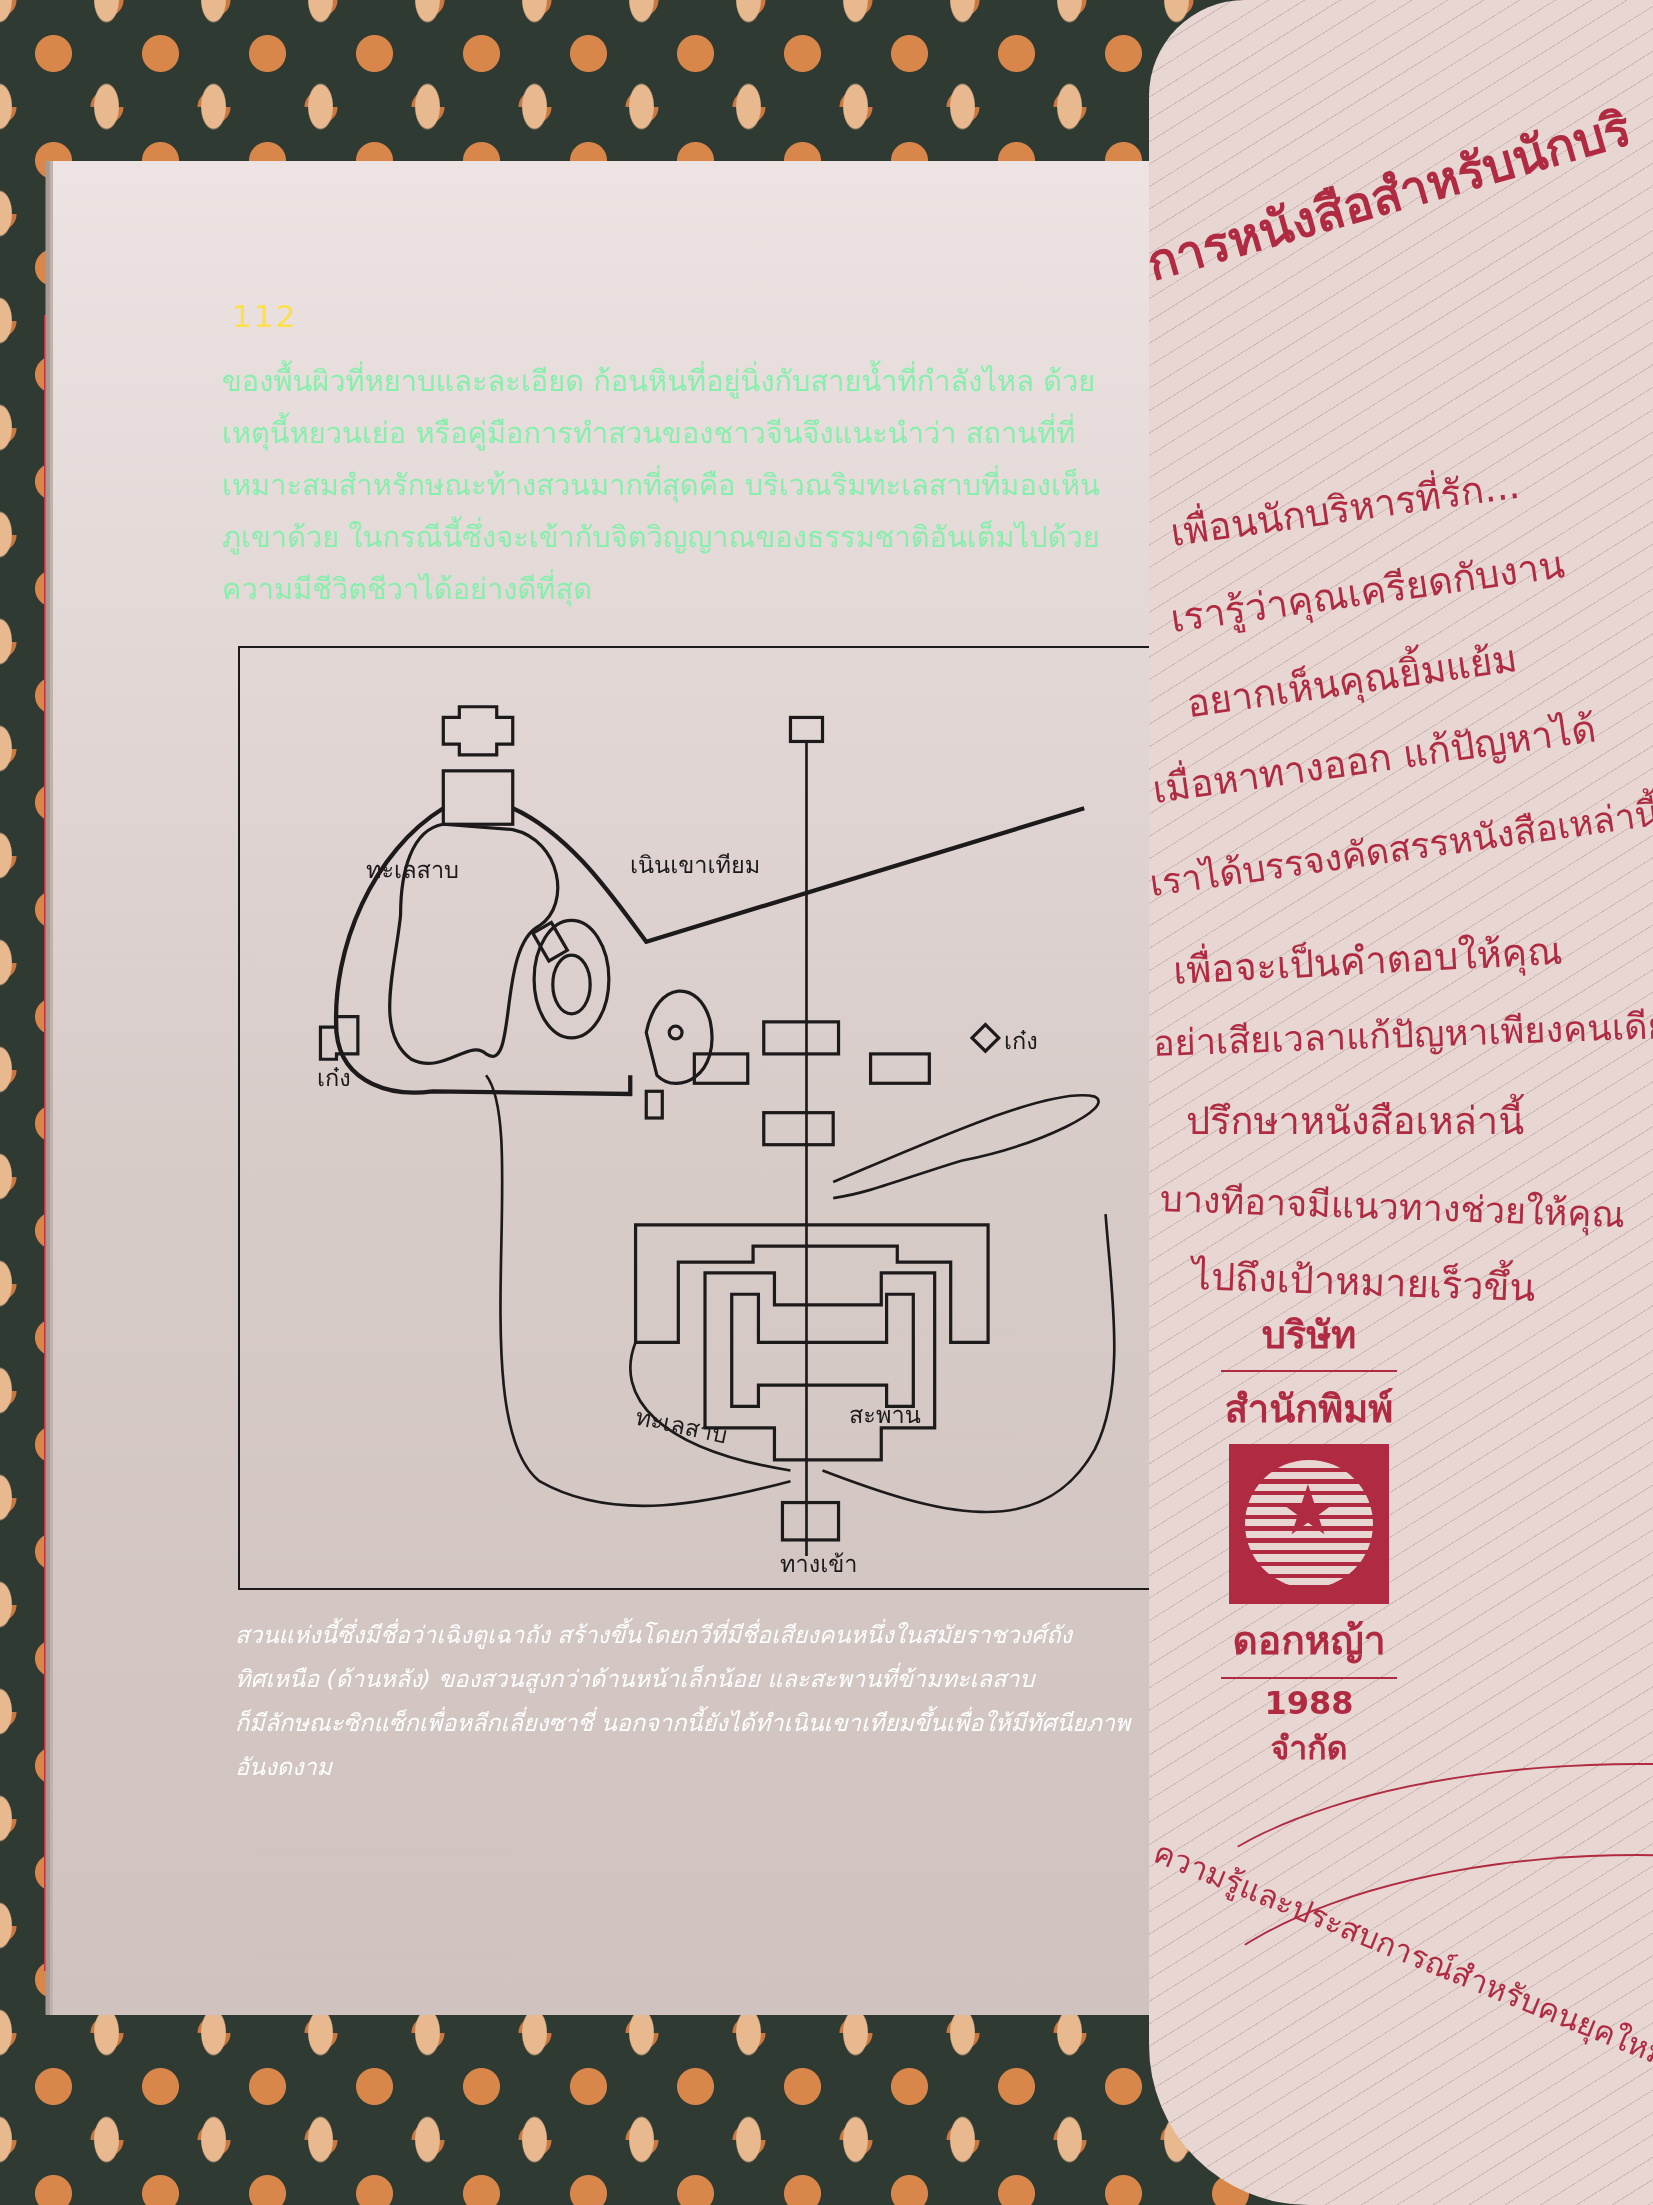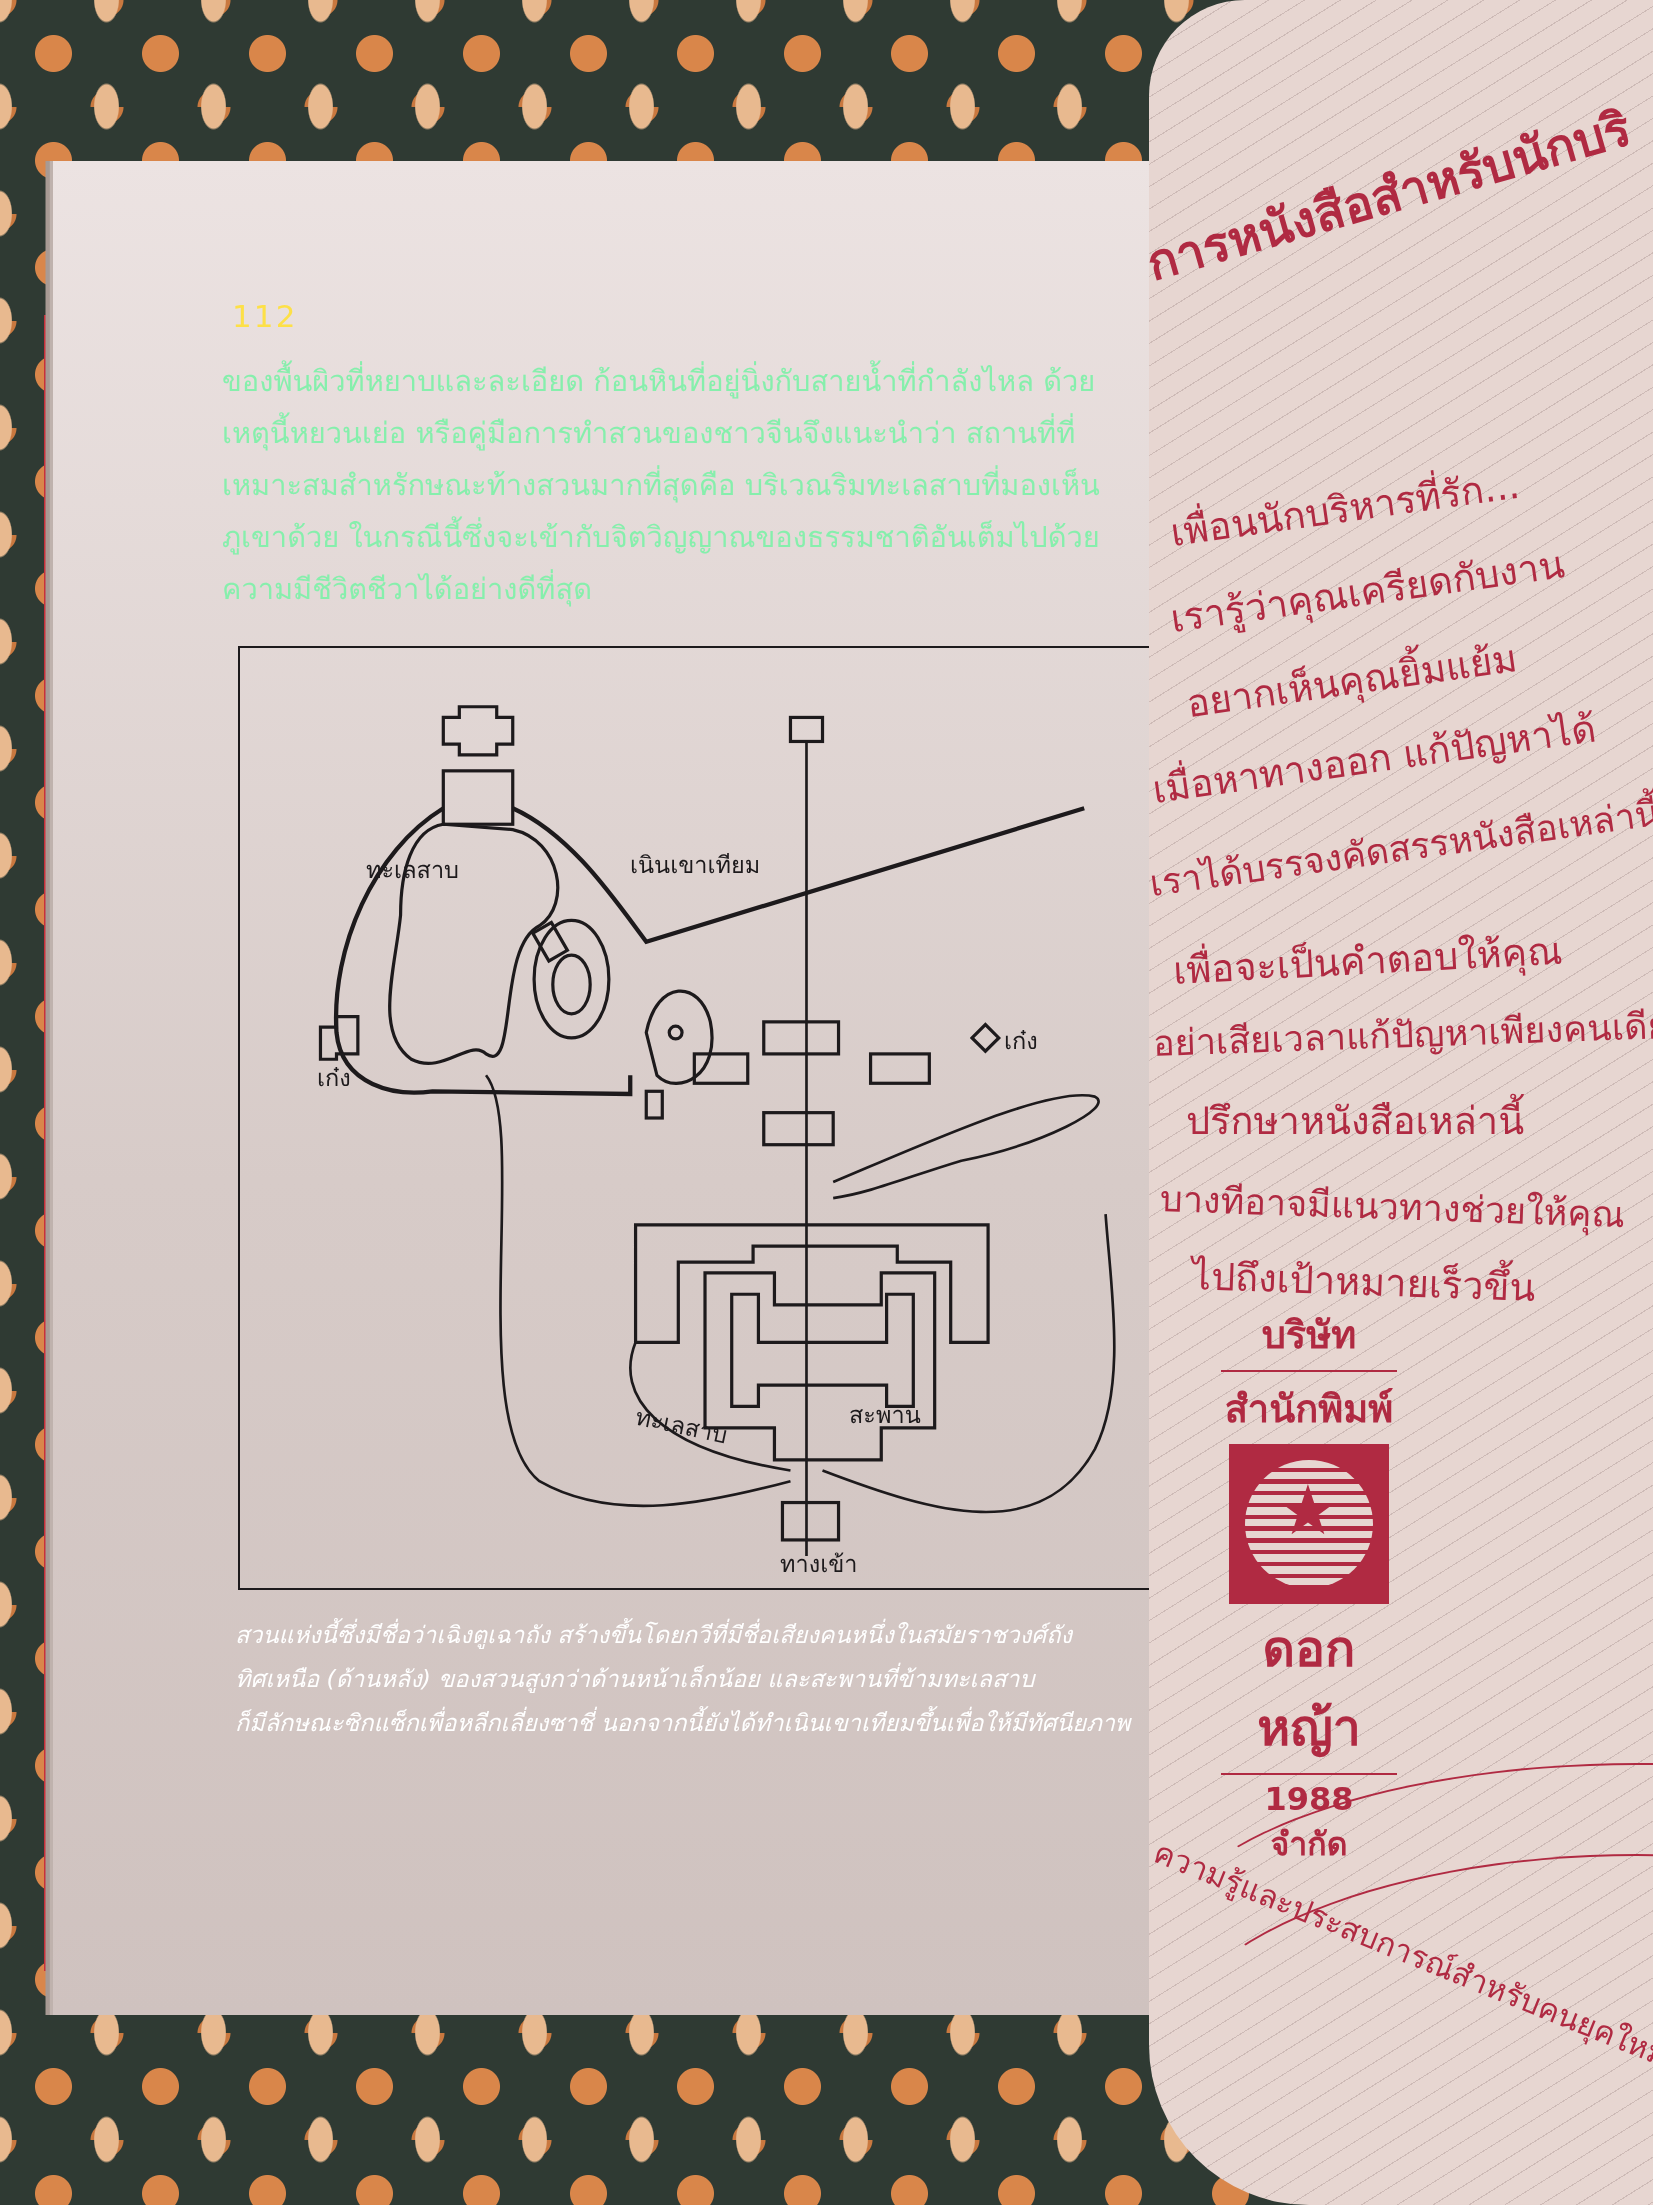--- a/index.html
+++ b/index.html
@@ -109,20 +109,21 @@
   <span class="fig-label" style="left:764px;top:374px;">เก๋ง</span>
   <span class="fig-label" style="left:609px;top:748px;">สะพาน</span>
   <span class="fig-label" style="left:395px;top:759px;transform:rotate(12deg);">ทะเลสาบ</span>
   <span class="fig-label" style="left:540px;top:897px;">ทางเข้า</span>
 </div>
 
 <div class="caption">
   <div>สวนแห่งนี้ซึ่งมีชื่อว่าเฉิงตูเฉาถัง สร้างขึ้นโดยกวีที่มีชื่อเสียงคนหนึ่งในสมัยราชวงศ์ถัง</div>
   <div>ทิศเหนือ (ด้านหลัง) ของสวนสูงกว่าด้านหน้าเล็กน้อย และสะพานที่ข้ามทะเลสาบ</div>
   <div>ก็มีลักษณะซิกแซ็กเพื่อหลีกเลี่ยงซาชี่ นอกจากนี้ยังได้ทำเนินเขาเทียมขึ้นเพื่อให้มีทัศนียภาพ</div>
+  <div>อันงดงาม</div>
 </div>
 
 <div class="right-page"></div>
 
 <div class="ad ad-headline">การหนังสือสำหรับนักบริ</div>
 
 <div class="ad ad-line" style="left:1175px;top:502px;">เพื่อนนักบริหารที่รัก...</div>
 <div class="ad ad-line" style="left:1175px;top:588px;">เรารู้ว่าคุณเครียดกับงาน</div>
 <div class="ad ad-line" style="left:1191px;top:673px;">อยากเห็นคุณยิ้มแย้ม</div>
 <div class="ad ad-line" style="left:1157px;top:759px;">เมื่อหาทางออก แก้ปัญหาได้</div>
@@ -134,21 +135,21 @@
 <div class="ad ad-line" style="left:1191px;top:1245px;transform:rotate(2deg);">ไปถึงเป้าหมายเร็วขึ้น</div>
 
 <div class="logo-block">
   <div class="logo-title">บริษัท</div>
   <div class="logo-rule"></div>
   <div class="logo-title">สำนักพิมพ์</div>
   <div class="logo-emblem">
     <div class="disc"></div>
     <div class="star">★</div>
   </div>
-  <div class="logo-title" style="font-size:50px;">ดอกหญ้า</div>
+  <div class="logo-title" style="font-size:39px;">ดอกหญ้า</div>
   <div class="logo-rule"></div>
   <div class="logo-title" style="font-size:32px;">1988 จำกัด</div>
 </div>
 
 <div class="curve" style="left:1154px;top:1763px;width:962px;height:374px;"></div>
 <div class="curve" style="left:1154px;top:1854px;width:962px;height:427px;"></div>
 <div class="ad ad-footer">ความรู้และประสบการณ์สำหรับคนยุคใหม่</div>
 
 
 </body></html>

